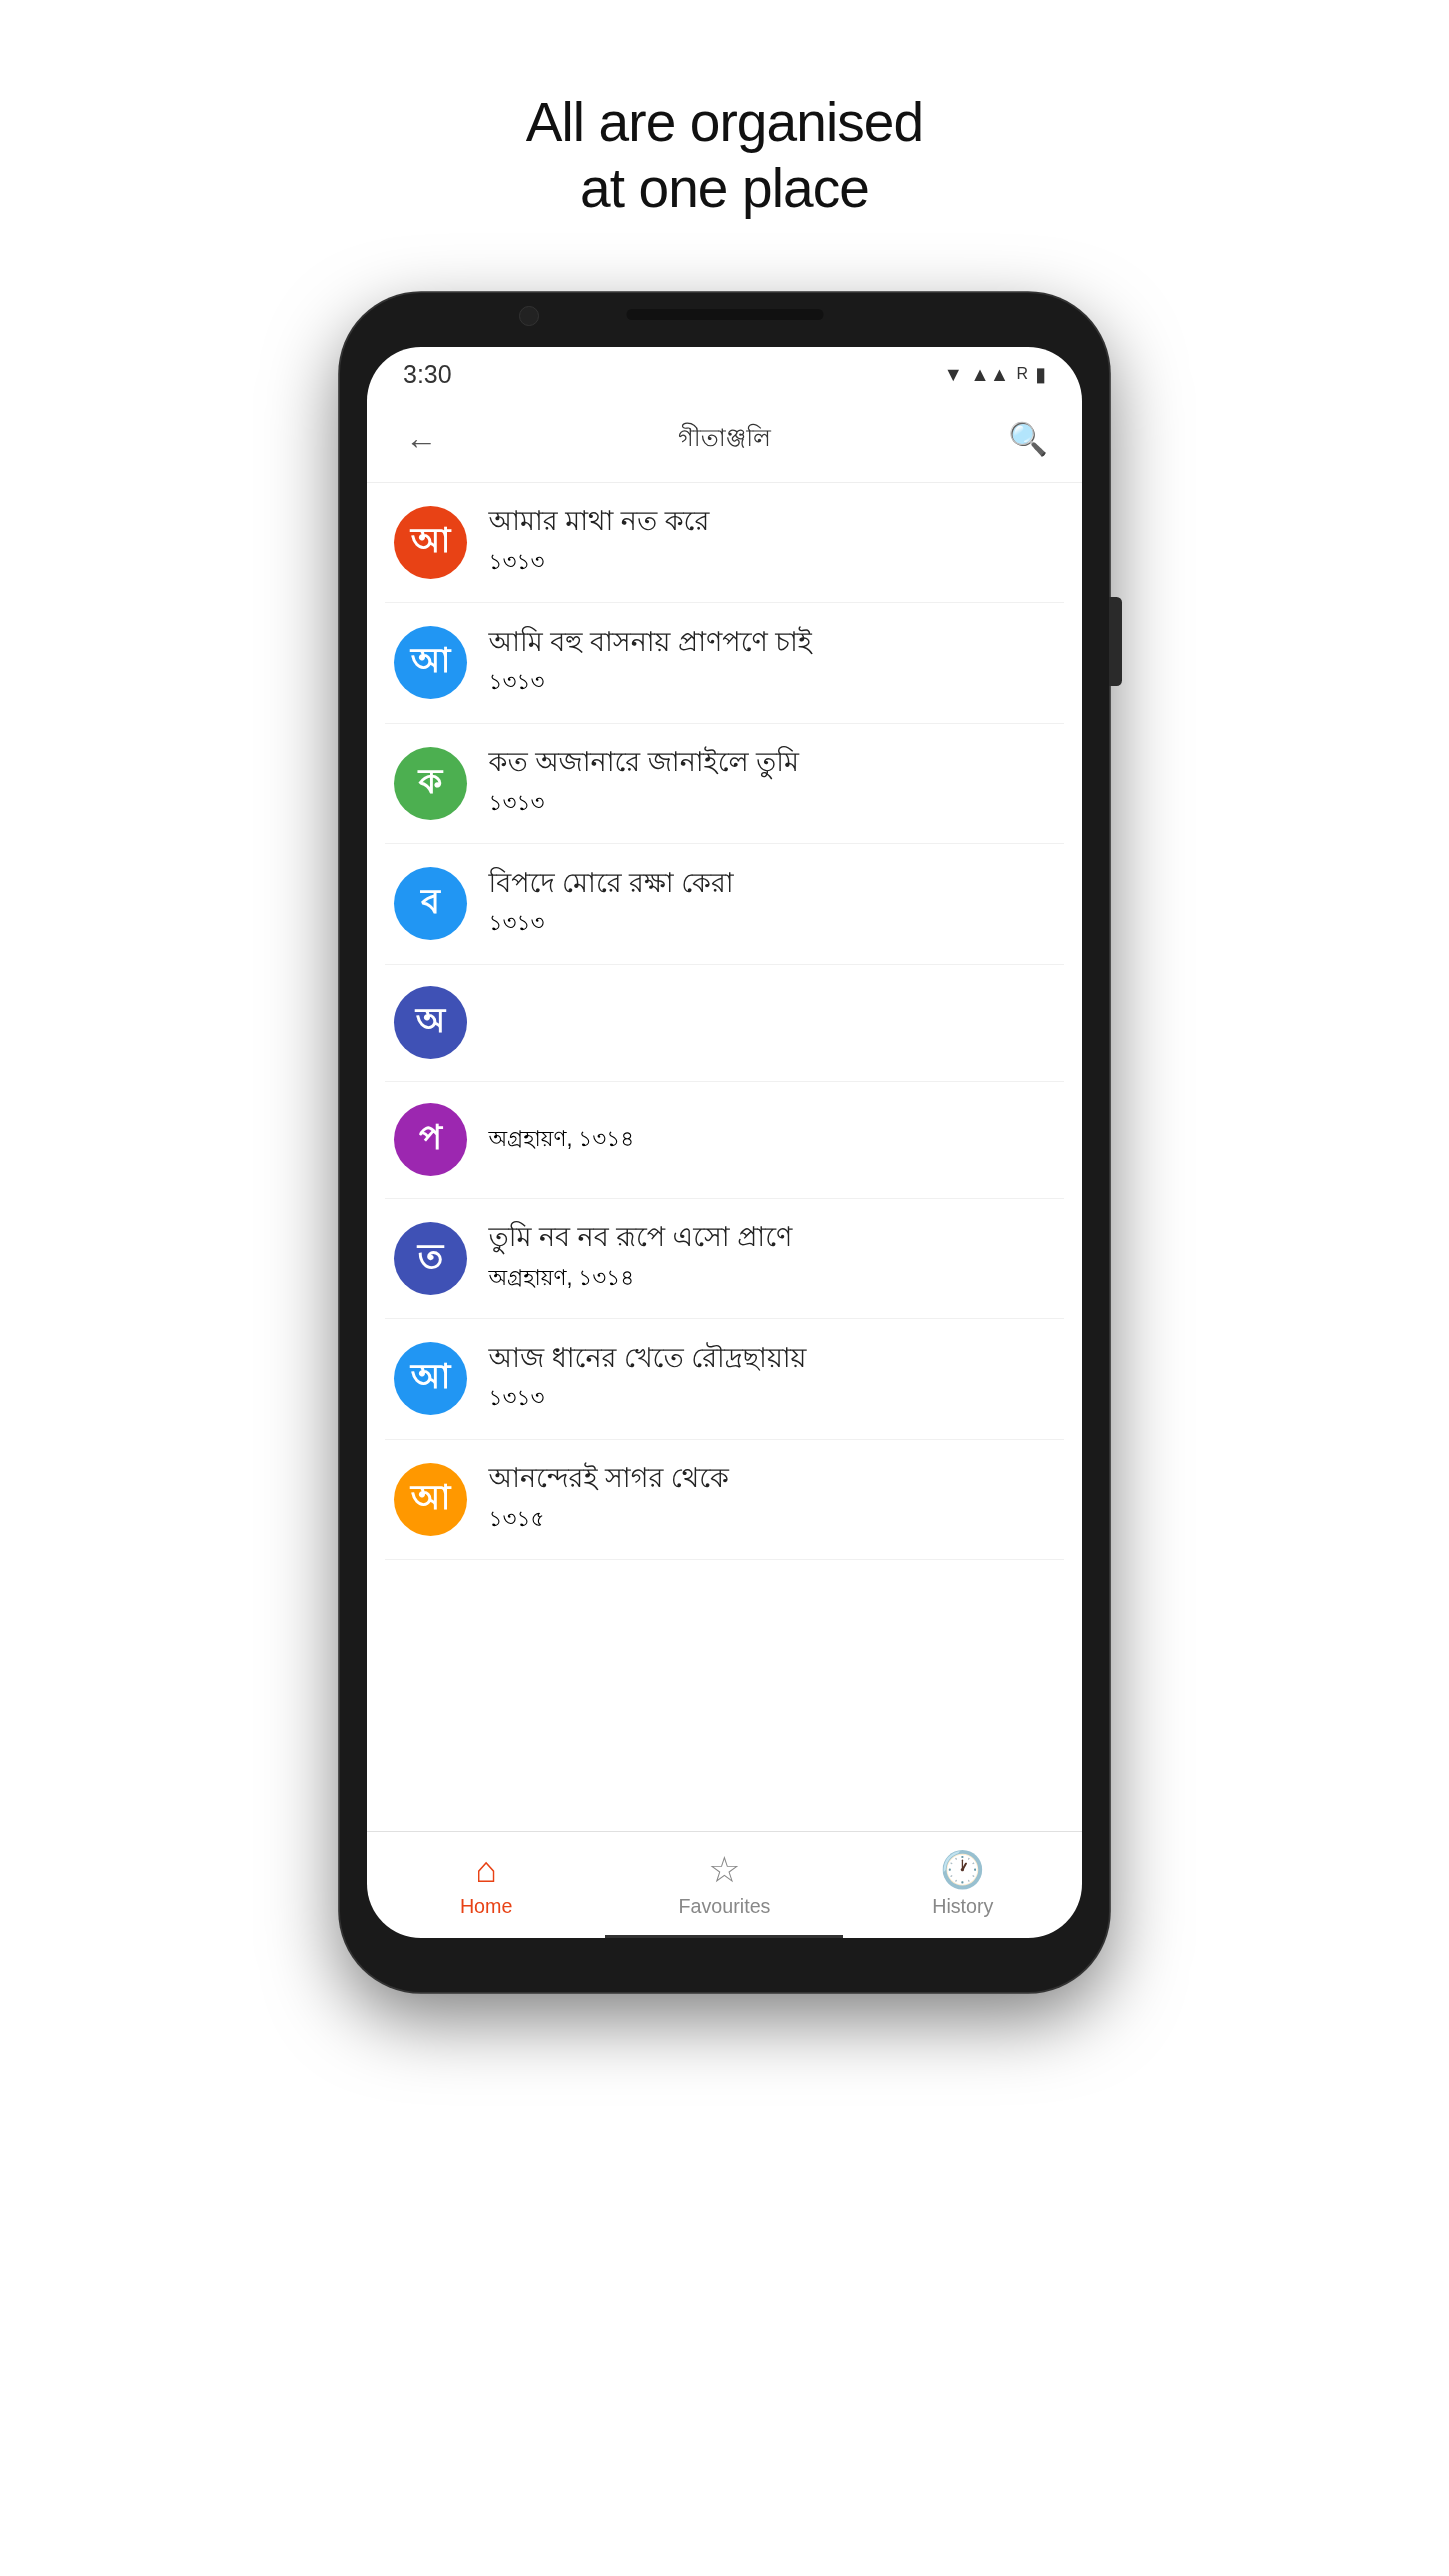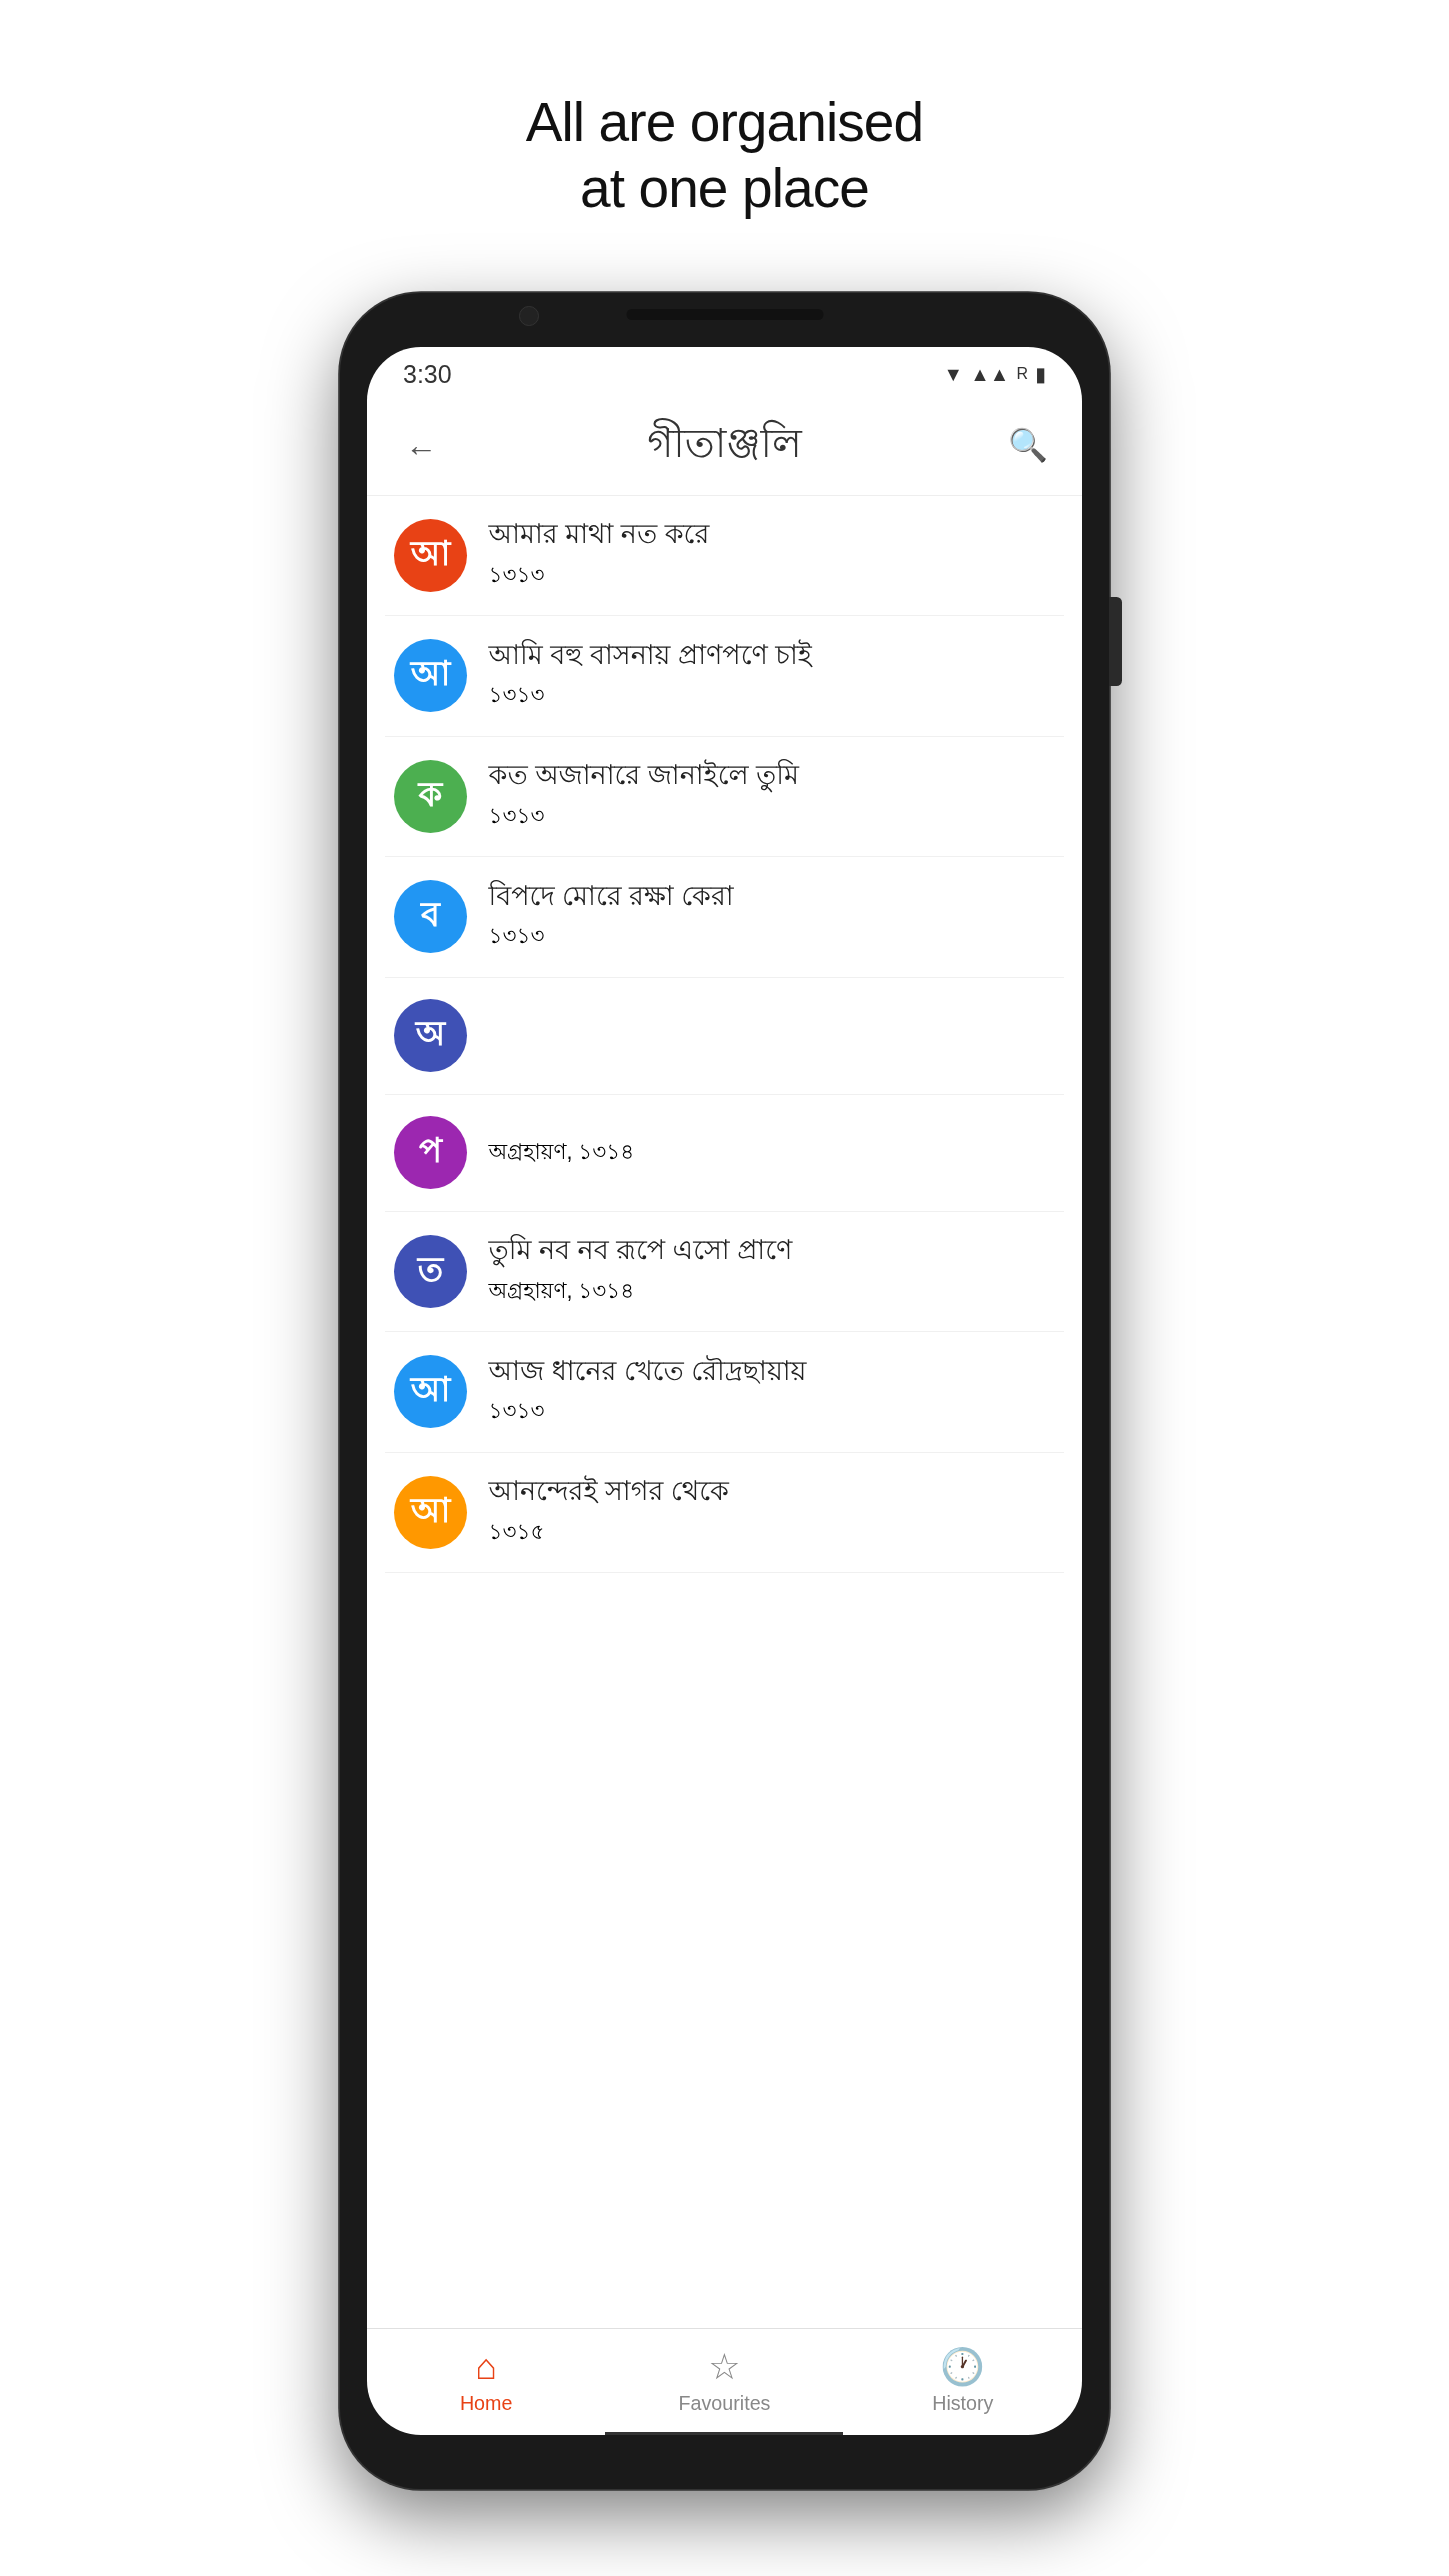--- a/index.html
+++ b/index.html
@@ -20,21 +20,21 @@
       color: #111111;
       margin-top: 89px;
       margin-bottom: 72px;
       line-height: 1.2;
       letter-spacing: -0.9px;
     }
 
     .phone-wrapper {
       position: relative;
       width: 769px;
-      height: 2196px;
+      height: 1699px;
     }
 
     .phone-outer {
       position: absolute;
       top: 0; left: 0; right: 0; bottom: 0;
       background: #1a1a1a;
       border-radius: 81px;
       box-shadow: 0 0 0 1.8px #333, 0 27px 72px rgba(0,0,0,0.5);
     }
 
@@ -111,21 +111,21 @@
     .app-bar {
       display: flex;
       align-items: center;
       justify-content: space-between;
       padding: 16px 27px;
       border-bottom: 0.9px solid #eeeeee;
       flex-shrink: 0;
     }
 
     .app-bar-title {
-      font-size: 40px;
+      font-size: 24px;
       font-weight: 500;
       color: #333;
       flex: 1;
       text-align: center;
     }
 
     .icon-btn {
       width: 54px;
       height: 54px;
       display: flex;

